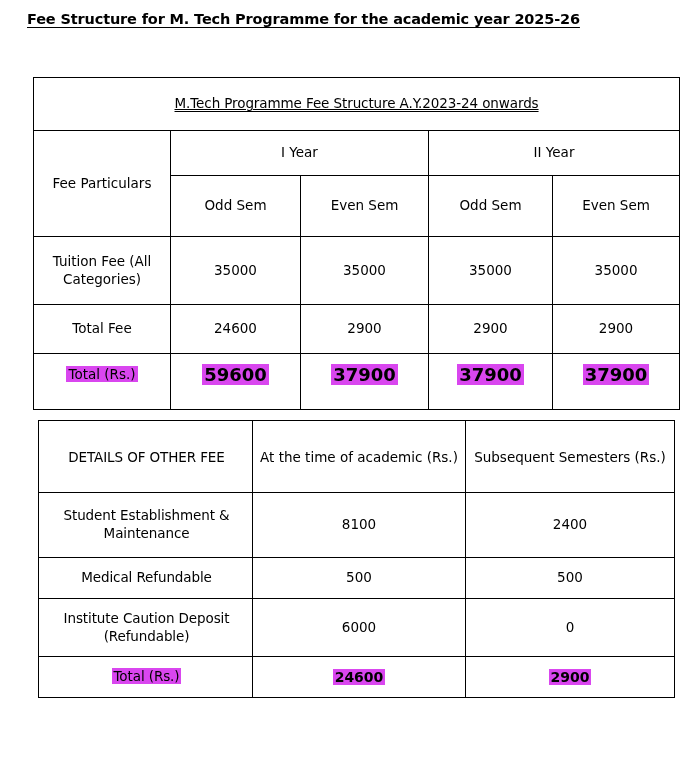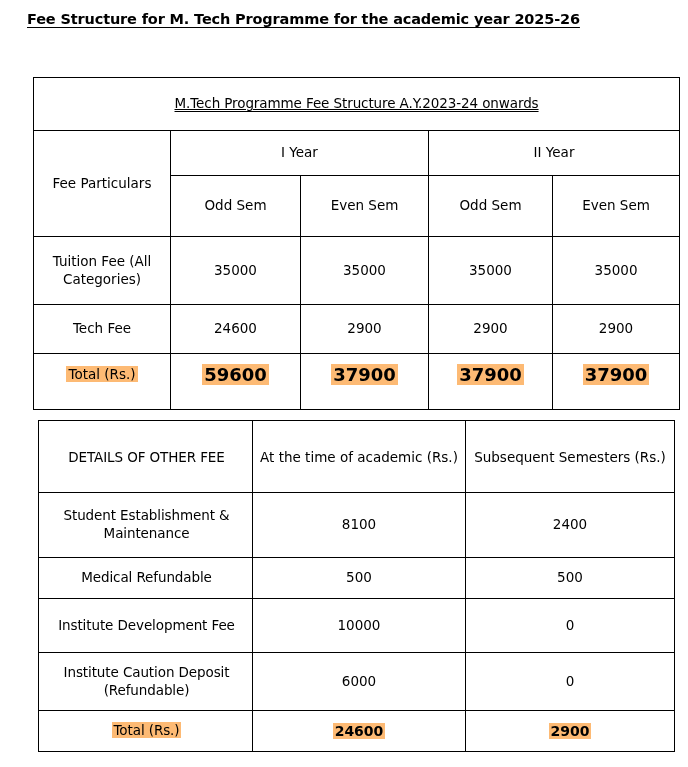--- a/index.html
+++ b/index.html
@@ -38,21 +38,21 @@
   table.fee-table td {
     border: 1.5px solid #000000;
     padding: 0 4px;
     vertical-align: middle;
     text-align: center;
     font-size: 13.5px;
     font-weight: normal;
     line-height: 1.32;
   }
   .hl {
-    background: #fdba74;
+    background: #d946ef;
     padding: 0 2px;
   }
 
   
   #table-one {
     left: 33px;
     top: 77px;
     width: 646px;
   }
   #table-one td { height: 1px; }
@@ -170,21 +170,21 @@
 
     <tr>
       <td class="t1-rowlabel t1-tuition">Tuition Fee (All Categories)</td>
       <td class="t1-tuition">35000</td>
       <td class="t1-tuition">35000</td>
       <td class="t1-tuition">35000</td>
       <td class="t1-tuition">35000</td>
     </tr>
 
     <tr>
-      <td class="t1-rowlabel t1-other">Tech Fee</td>
+      <td class="t1-rowlabel t1-other">Total Fee</td>
       <td class="t1-other">24600</td>
       <td class="t1-other">2900</td>
       <td class="t1-other">2900</td>
       <td class="t1-other">2900</td>
     </tr>
 
     <tr>
       <td class="t1-rowlabel t1-total">
           <span class="cellpad"><span class="hl">Total (Rs.)</span></span>
         </td>
@@ -222,25 +222,20 @@
       <td class="t2-r1">8100</td>
       <td class="t2-r1">2400</td>
     </tr>
 
     <tr>
       <td class="t2-label t2-r2">Medical Refundable</td>
       <td class="t2-r2">500</td>
       <td class="t2-r2">500</td>
     </tr>
 
-    <tr>
-      <td class="t2-label t2-r3">Institute Development Fee</td>
-      <td class="t2-r3">10000</td>
-      <td class="t2-r3">0</td>
-    </tr>
 
     <tr>
       <td class="t2-label t2-r4">Institute Caution Deposit (Refundable)</td>
       <td class="t2-r4">6000</td>
       <td class="t2-r4">0</td>
     </tr>
 
     <tr>
       <td class="t2-label t2-total"><span class="hl">Total (Rs.)</span></td>
       <td class="t2-total"><span class="hl t2-total-val">24600</span></td>

